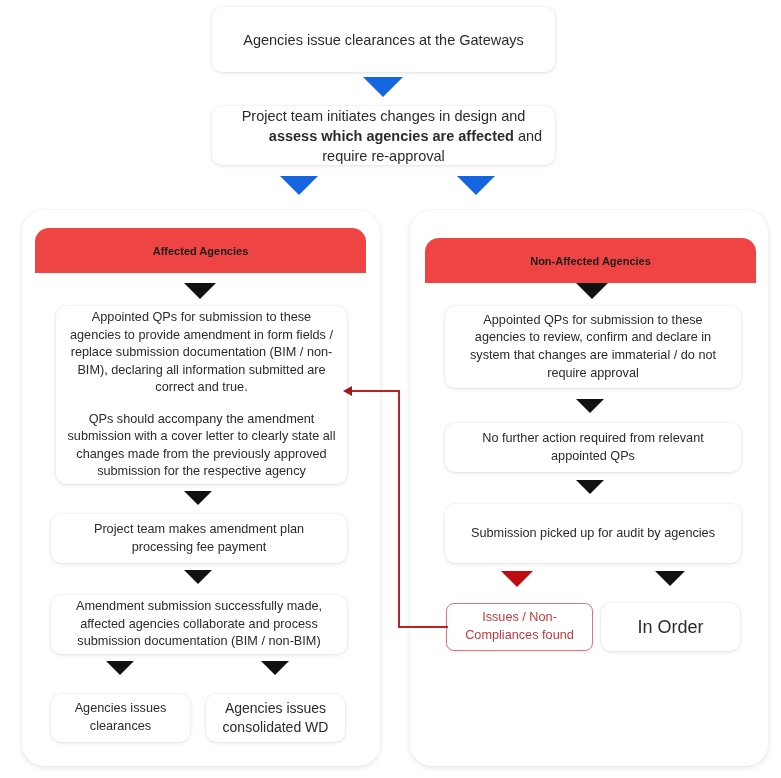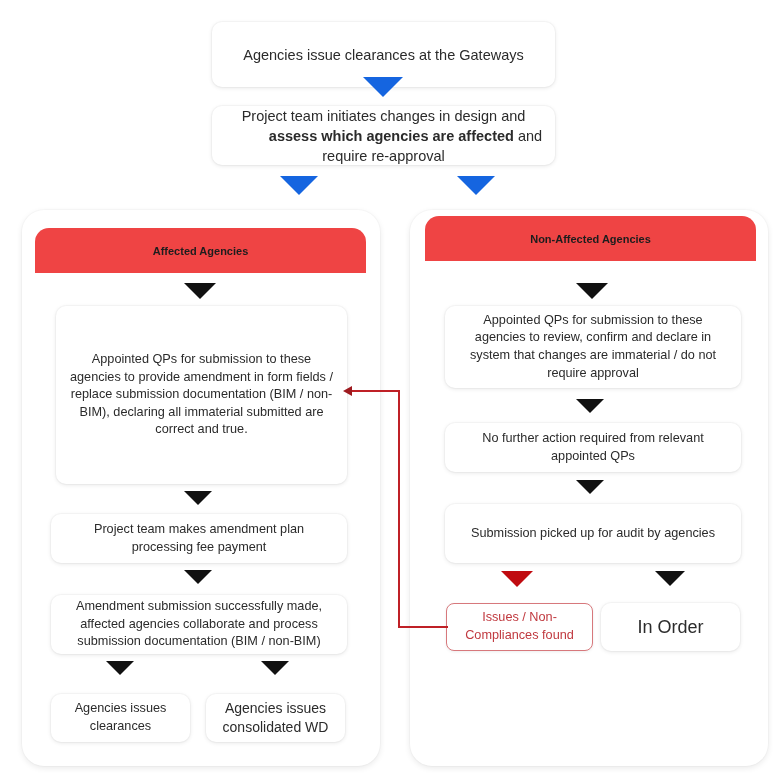--- a/index.html
+++ b/index.html
@@ -85,21 +85,21 @@
     background: #ffffff;
     border: 1.3px solid #d7787c;
     border-radius: 8px;
     box-shadow: 0 1px 3px rgba(0,0,0,0.07);
     color: #c0393f;
   }
 </style>
 </head>
 <body>
 
-<div class="card" style="left:212px; top:22px; width:343px; height:65px; font-size:14.5px;">
+<div class="card" style="left:212px; top:7px; width:343px; height:65px; font-size:14.5px;">
   <div class="txt">Agencies issue clearances at the Gateways</div>
 </div>
 
 <div class="tri" style="left:363px; top:77px; border-left:20px solid transparent; border-right:20px solid transparent; border-top:20px solid #1565e0;"></div>
 
 <div class="card" style="left:212px; top:106px; width:343px; height:59px; font-size:14.5px;">
   <div class="txt">
     <span>Project team initiates changes in design and </span><b>assess which agencies are affected</b><span> and require re-approval</span>
   </div>
 </div>
@@ -111,21 +111,22 @@
 <div class="panel" style="left:22px; top:210px; width:358px; height:556px;"></div>
 
 <div class="panel-header" style="left:35px; top:228px; width:331px; height:45px;">
   <span>Affected Agencies</span>
 </div>
 
 <div class="tri" style="left:184px; top:283px; border-left:16px solid transparent; border-right:16px solid transparent; border-top:16px solid #111111;"></div>
 
 <div class="card" style="left:56px; top:306px; width:291px; height:178px; font-size:12.7px;">
   <div class="txt" style="padding:0 10px;">
-    <div>Appointed QPs for submission to these agencies to provide amendment in form fields / replace submission documentation (BIM / non-BIM), declaring all immaterial submitted are correct and true.</div>
+    <div>Appointed QPs for submission to these agencies to provide amendment in form fields / replace submission documentation (BIM / non-BIM), declaring all information submitted are correct and true.</div>
+    <div style="margin-top:14px;">QPs should accompany the amendment submission with a cover letter to clearly state all changes made from the previously approved submission for the respective agency</div>
   </div>
 </div>
 
 <div class="tri" style="left:184px; top:491px; border-left:14px solid transparent; border-right:14px solid transparent; border-top:14px solid #111111;"></div>
 
 <div class="card" style="left:51px; top:514px; width:296px; height:49px; font-size:12.7px;">
   <div class="txt">Project team makes amendment plan processing fee payment</div>
 </div>
 
 <div class="tri" style="left:184px; top:570px; border-left:14px solid transparent; border-right:14px solid transparent; border-top:14px solid #111111;"></div>
@@ -141,21 +142,21 @@
 <div class="card" style="left:51px; top:694px; width:139px; height:48px; font-size:12.7px;">
   <div class="txt" style="padding:0 8px;">Agencies issues clearances</div>
 </div>
 
 <div class="card" style="left:206px; top:694px; width:139px; height:48px; font-size:14px;">
   <div class="txt" style="padding:0 8px;">Agencies issues consolidated WD</div>
 </div>
 
 <div class="panel" style="left:410px; top:210px; width:358px; height:556px;"></div>
 
-<div class="panel-header" style="left:425px; top:216px; width:331px; height:45px;">
+<div class="panel-header" style="left:425px; top:238px; width:331px; height:45px;">
   <span>Non-Affected Agencies</span>
 </div>
 
 <div class="tri" style="left:576px; top:283px; border-left:16px solid transparent; border-right:16px solid transparent; border-top:16px solid #111111;"></div>
 
 <div class="card" style="left:445px; top:306px; width:296px; height:82px; font-size:12.7px;justify-content:flex-end;">
   <div class="txt">Appointed QPs for submission to these agencies to review, confirm and declare in system that changes are immaterial / do not require approval</div>
 </div>
 
 <div class="tri" style="left:576px; top:399px; border-left:14px solid transparent; border-right:14px solid transparent; border-top:14px solid #111111;"></div>

